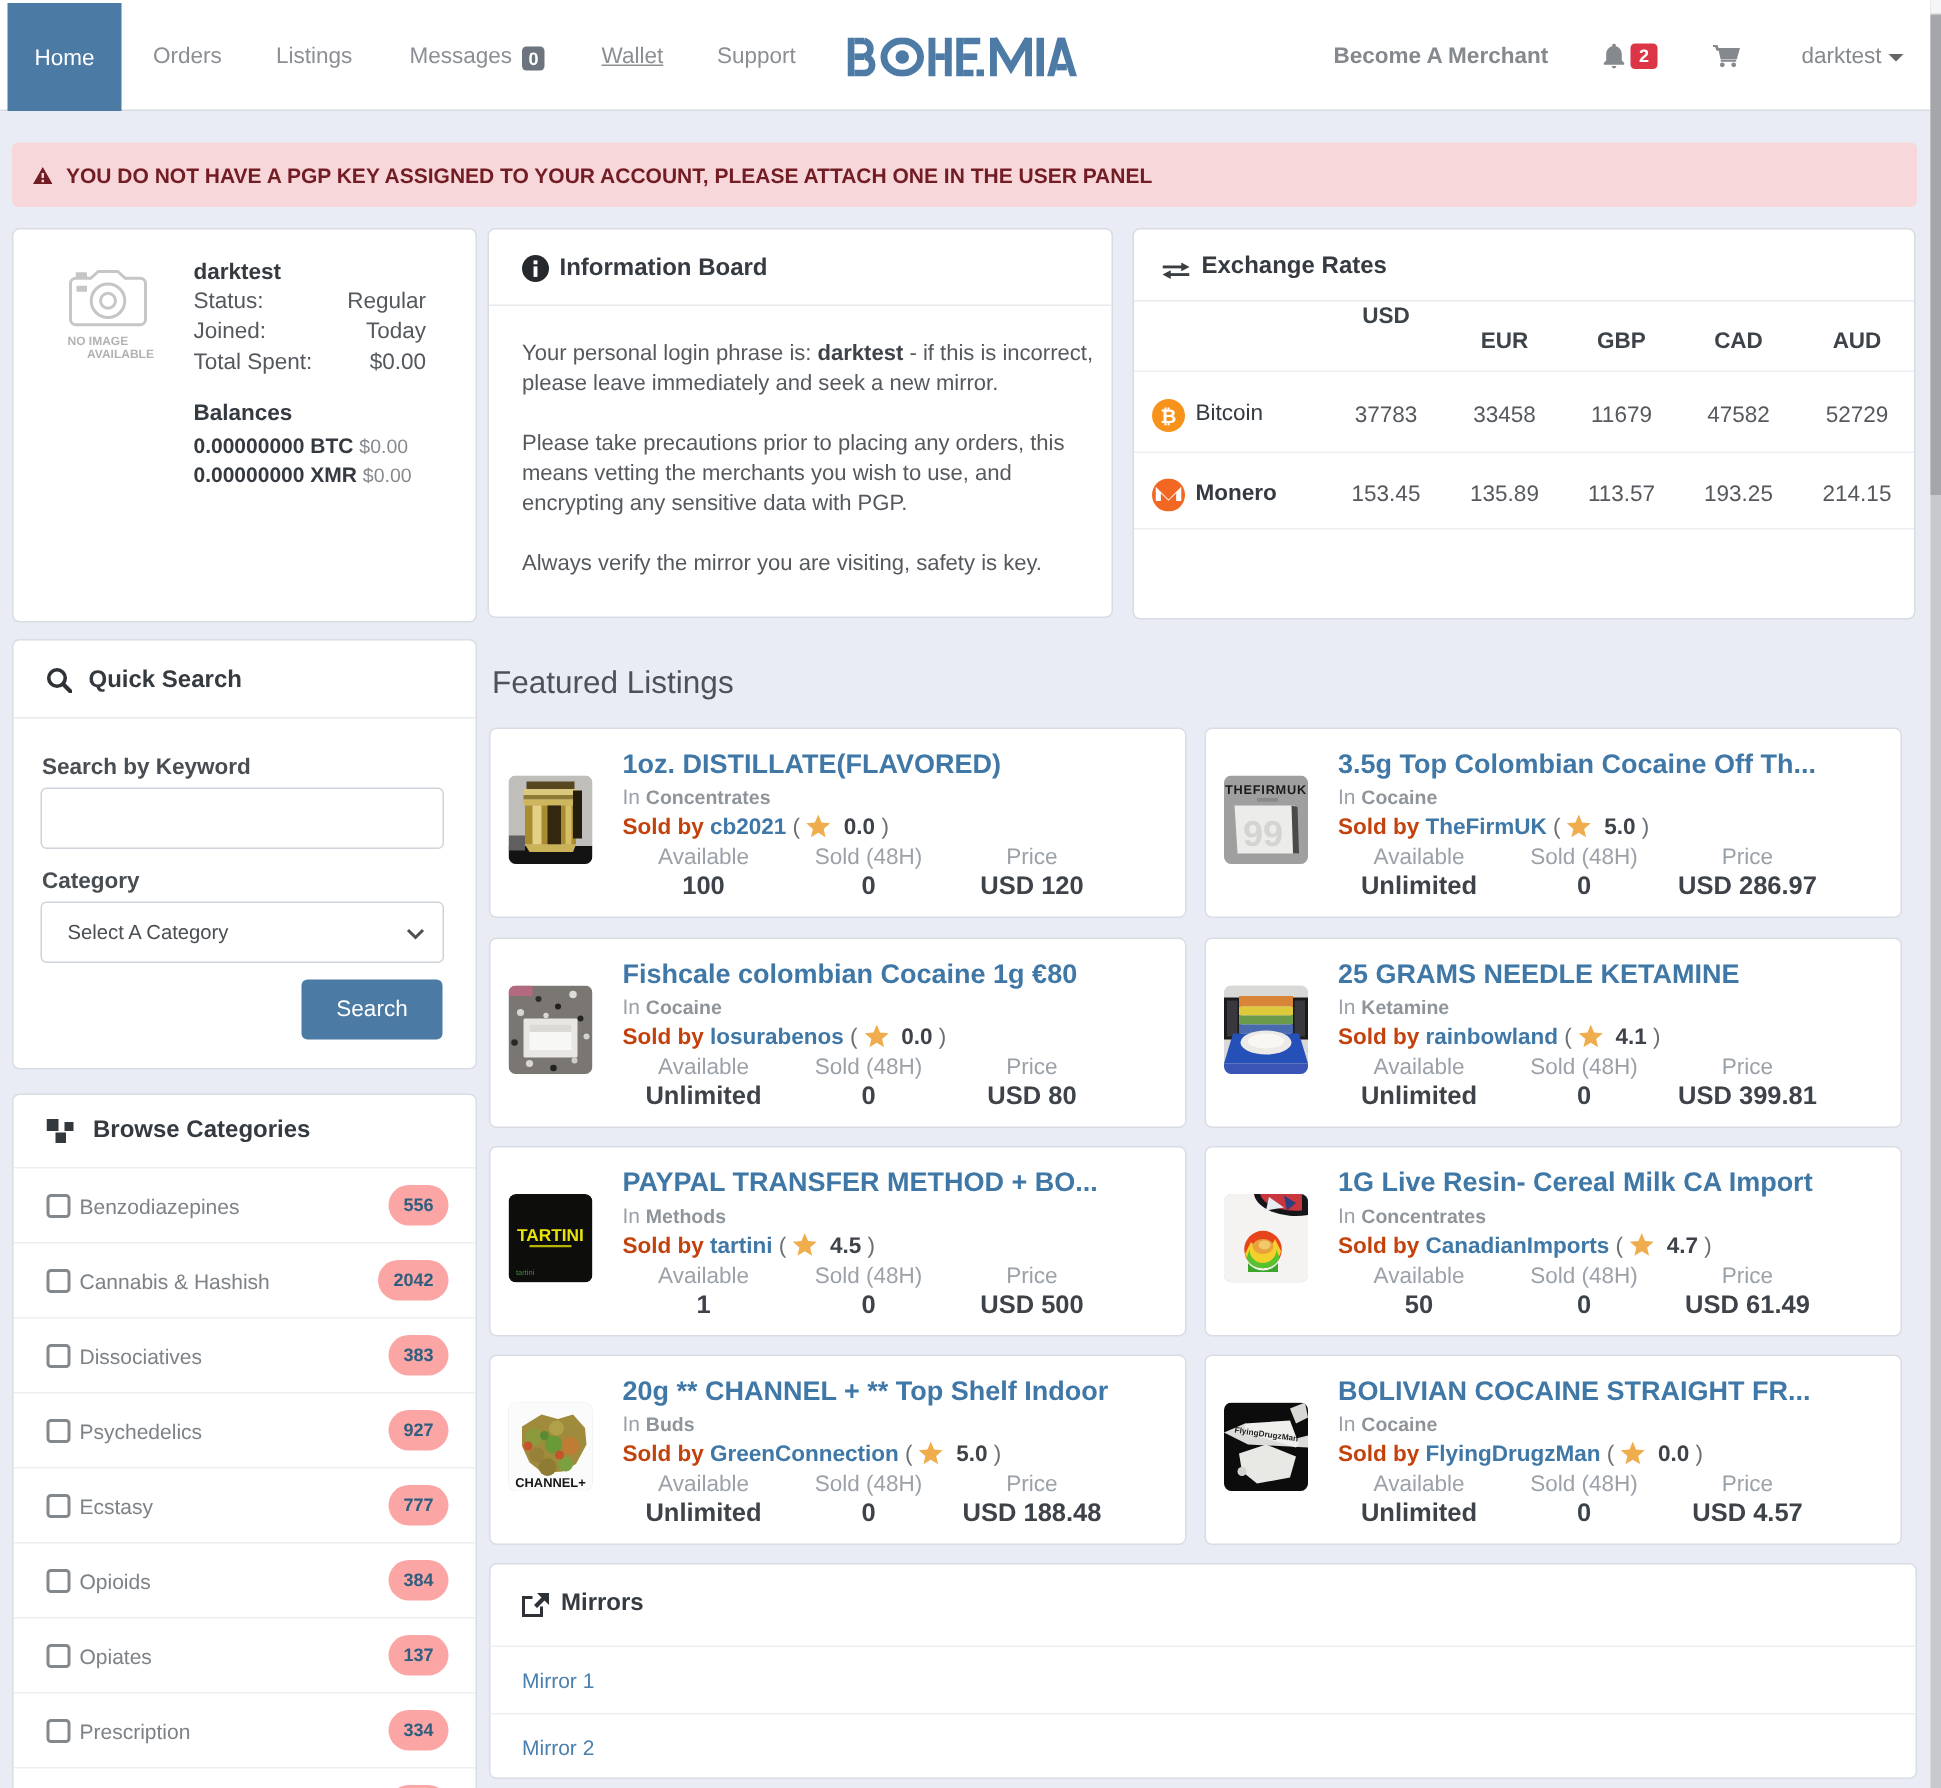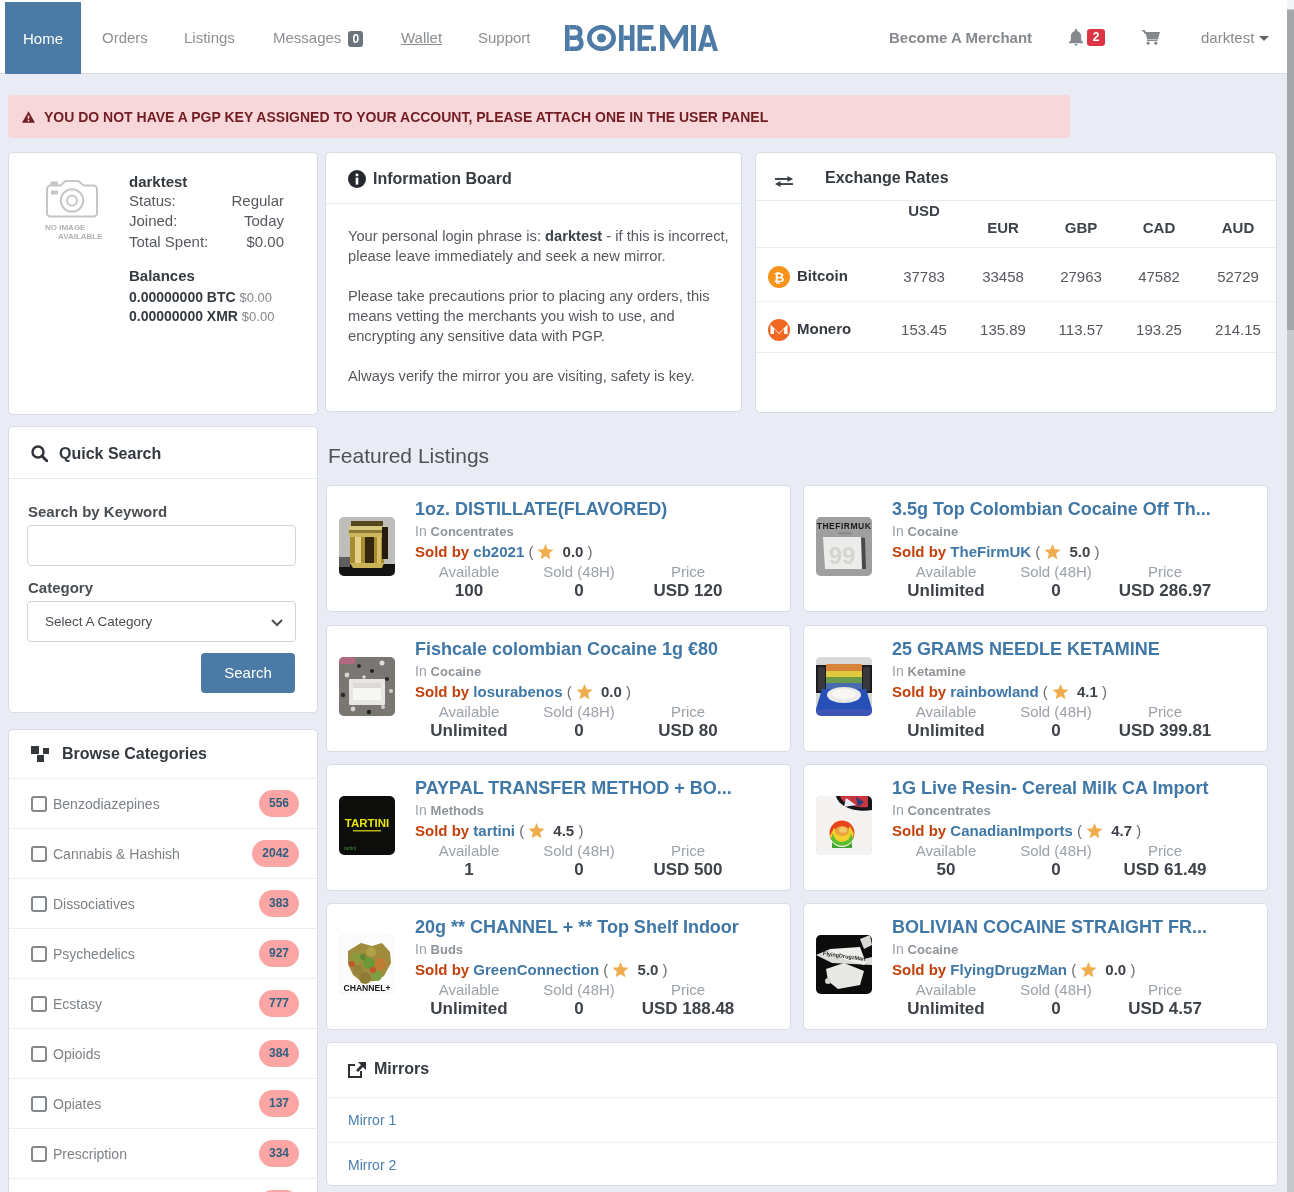--- a/index.html
+++ b/index.html
@@ -18,21 +18,21 @@
 #bellwrap { position:absolute; left:1069px; top:29px; }
 #bellbadge { position:absolute; left:1087px; top:29px; width:18px; height:17px; background:#dc3545; border-radius:3px; color:#fff; font-weight:bold; font-size:12px; text-align:center; line-height:17px; }
 #cartwrap { position:absolute; left:1142px; top:30px; }
 #usr { position:absolute; left:1201px; top:0; height:74px; display:flex; align-items:center; font-size:15px; color:#85898d; }
 #caret { position:absolute; left:1259px; top:36px; width:0; height:0; border-left:5px solid transparent; border-right:5px solid transparent; border-top:5px solid #666; }
 
 #sbtrack { position:absolute; left:1287px; top:0; width:7px; height:1192px; background:#c6c8cb; }
 #sbthumb { position:absolute; left:1287px; top:10px; width:7px; height:320px; background:#a4a6a9; }
 #sbtop { position:absolute; left:1287px; top:0; width:7px; height:9px; background:#f4f5f6; }
 
-#alert { position:absolute; left:8px; top:95px; width:1062px; height:43px; background:#f8d7da; border-radius:4px; color:#721c24; font-weight:bold; font-size:14px; display:flex; align-items:center; }
+#alert { position:absolute; left:8px; top:95px; width:1270px; height:43px; background:#f8d7da; border-radius:4px; color:#721c24; font-weight:bold; font-size:14px; display:flex; align-items:center; }
 #alert svg { margin:0 9px 0 14px; }
 
 #ucard { left:8px; top:152px; width:310px; height:263px; }
 .urow { position:absolute; left:120px; right:33px; height:20px; font-size:15px; color:#55595e; line-height:20px; }
 .urow .v { float:right; }
 
 #icard { left:325px; top:152px; width:417px; height:260px; }
 #icard .body { position:absolute; left:22px; top:73px; width:392px; font-size:14.7px; color:#55595e; line-height:20px; }
 #icard .body p { margin-bottom:20px; }
 
@@ -188,35 +188,35 @@
   <div class="abs" style="left:19px; top:20px;">
     <svg width="18" height="11" viewBox="0 0 18 11">
         <g fill="#3a3f44">
           <rect x="0" y="2" width="13" height="1.9"></rect>
           <path d="M12.5 0L18 2.95 12.5 5.9z"></path>
           <rect x="5" y="7.1" width="13" height="1.9"></rect>
           <path d="M5.5 5.1L0 8.05 5.5 11z"></path>
         </g>
       </svg>
   </div>
-  <div class="abs ctitle" style="left:45px; top:16px;margin-left:24px;">Exchange Rates</div>
+  <div class="abs ctitle" style="left:45px; top:16px;">Exchange Rates</div>
   <div class="xcell xhead" style="left:128px; top:48px;">USD</div>
   <div class="xcell xhead" style="left:207px; top:65px;">EUR</div>
   <div class="xcell xhead" style="left:285px; top:65px;">GBP</div>
   <div class="xcell xhead" style="left:363px; top:65px;">CAD</div>
   <div class="xcell xhead" style="left:442px; top:65px;">AUD</div>
   <div class="xrowline" style="top:94px;"></div>
   <div class="abs" style="left:12px; top:113px;"><svg width="22" height="22" viewBox="0 0 22 22">
         <circle cx="11" cy="11" r="11" fill="#f7931a"></circle>
         <text x="11" y="16" font-size="13" font-weight="bold" fill="#fff" text-anchor="middle" font-family="Liberation Sans">₿</text>
       </svg></div>
-  <div class="abs" style="left:41px; top:114px; font-size:15px; font-weight:bold; color:#343a40;">Bitcoin</div>
+  <div class="abs" style="left:41px; top:114px; font-size:15px; font-weight:normal; color:#343a40;">Bitcoin</div>
   <div class="xcell" style="left:128px; top:114px;">37783</div>
   <div class="xcell" style="left:207px; top:114px;">33458</div>
-  <div class="xcell" style="left:285px; top:114px;">27963</div>
+  <div class="xcell" style="left:285px; top:114px;">11679</div>
   <div class="xcell" style="left:363px; top:114px;">47582</div>
   <div class="xcell" style="left:442px; top:114px;">52729</div>
   <div class="xrowline" style="top:148px;"></div>
   <div class="abs" style="left:12px; top:166px;"><svg width="22" height="22" viewBox="0 0 22 22">
         <circle cx="11" cy="11" r="11" fill="#f26822"></circle>
         <path fill="#fff" d="M2.5 15V5.5L11 14l8.5-8.5V15h-3.4V9.8L11 14.9 5.9 9.8V15H2.5z"></path>
       </svg></div>
   <div class="abs" style="left:41px; top:167px; font-size:15px; font-weight:bold; color:#343a40;">Monero</div>
   <div class="xcell" style="left:128px; top:167px;">153.45</div>
   <div class="xcell" style="left:207px; top:167px;">135.89</div>

